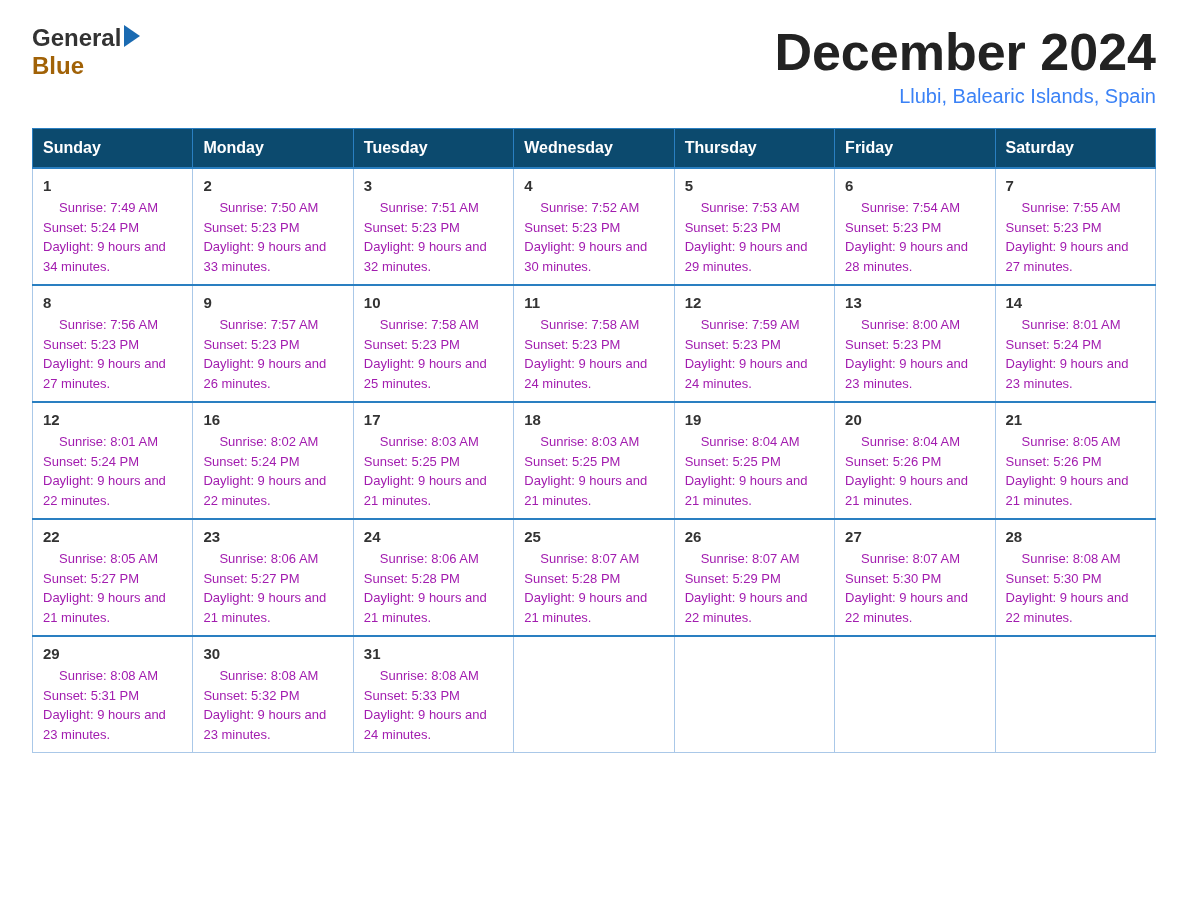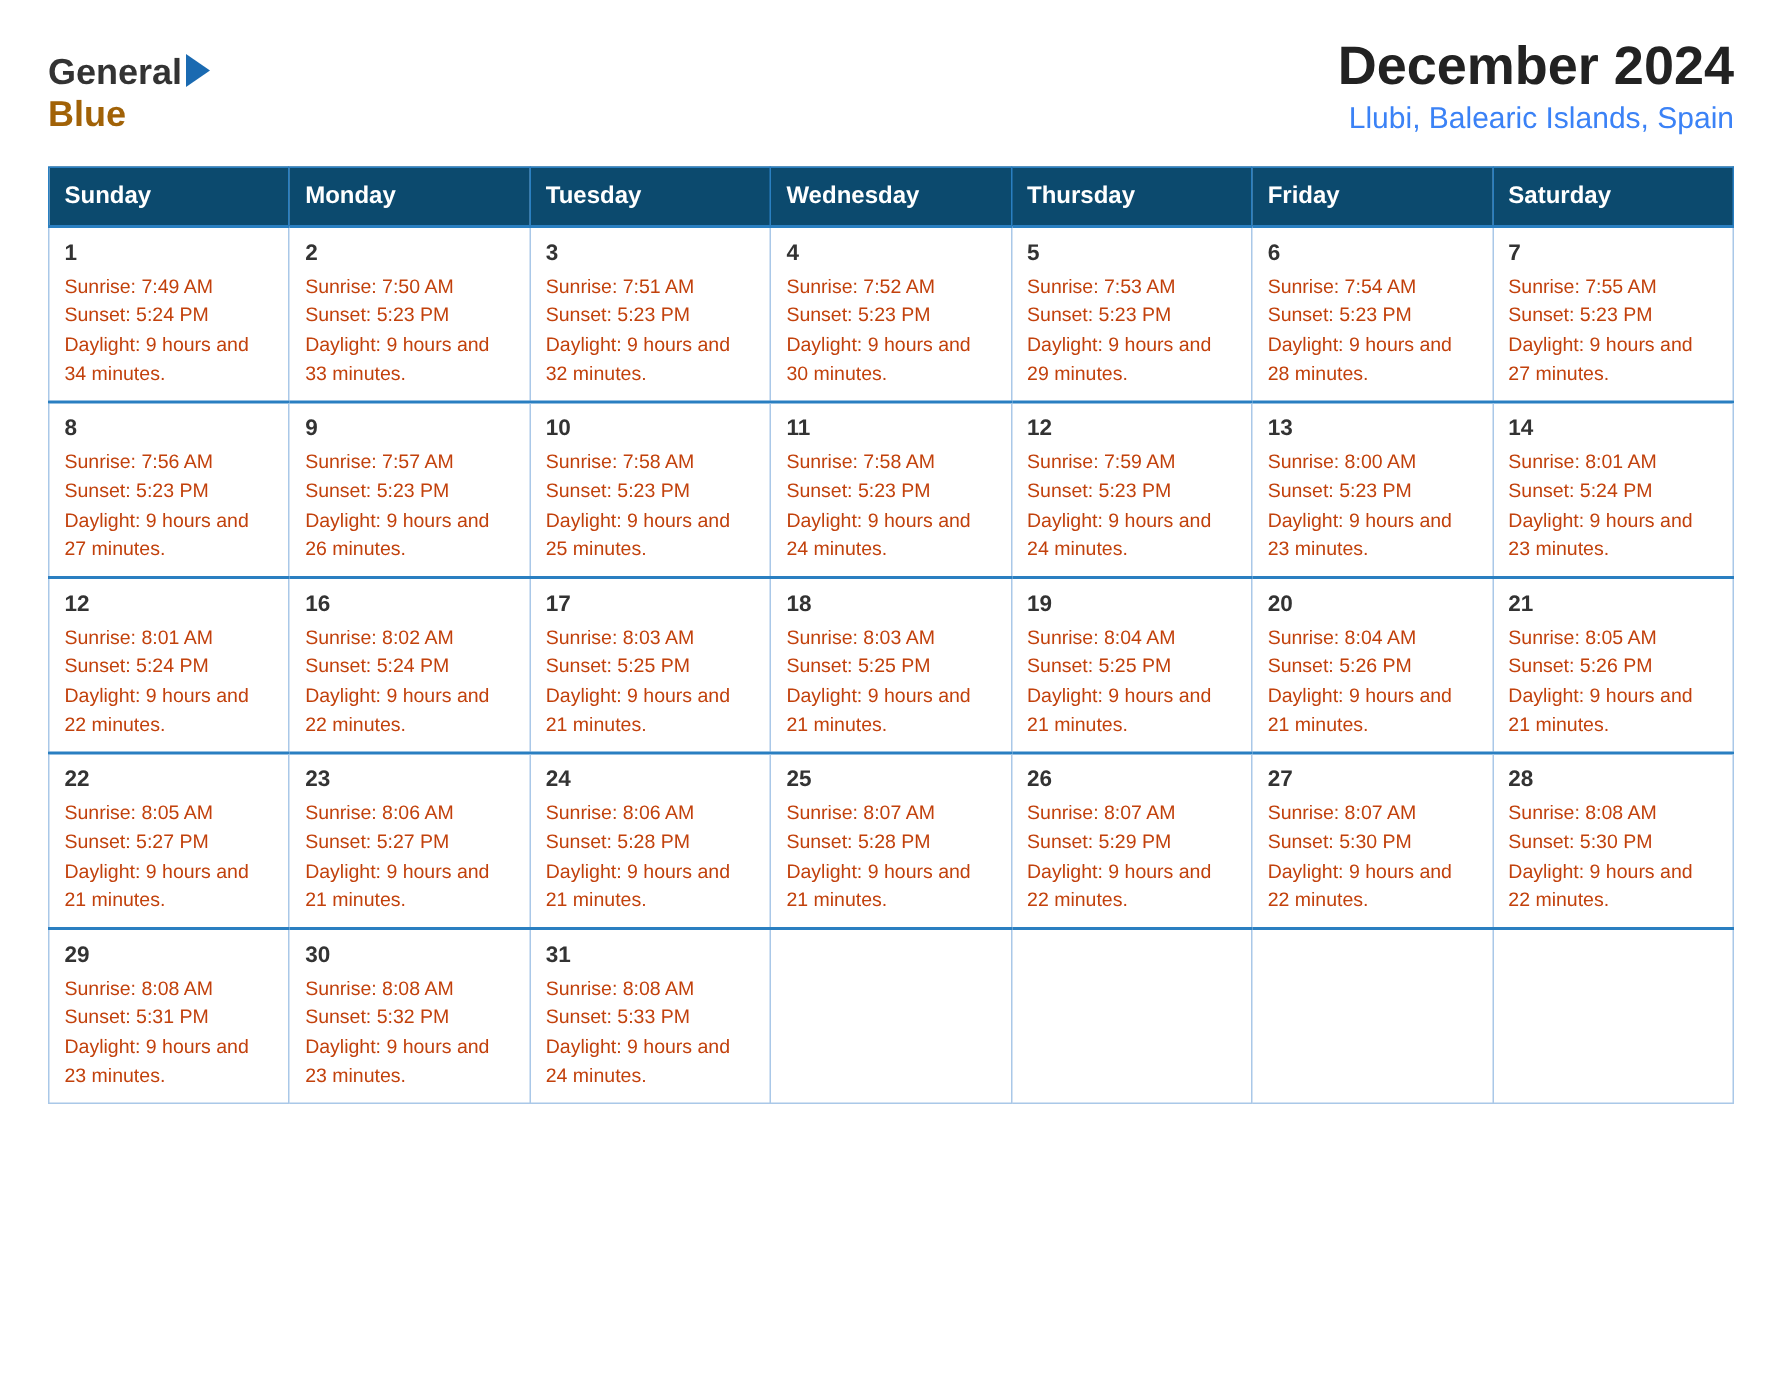--- a/index.html
+++ b/index.html
@@ -6,28 +6,28 @@
     body {
       font-family: Arial, sans-serif;
       background: #fff;
       padding: 24px 32px;
       width: 1188px;
       min-height: 918px;
     }
     .header {
       display: flex;
       justify-content: space-between;
-      align-items: flex-end;
+      align-items: flex-start;
       margin-bottom: 20px;
     }
     .title-block {
       text-align: right;
     }
     .month-title {
-      font-size: 36px;
+      font-size: 52px;
       font-weight: bold;
       color: #222;
       line-height: 1.1;
     }
     .location {
       font-size: 20px;
       color: #3b82f6;
       margin-top: 4px;
     }
     .calendar {
@@ -62,21 +62,22 @@
     }
     .day-num {
       font-size: 15px;
       font-weight: bold;
       display: block;
       margin-bottom: 4px;
     }
     .day-info {
       font-size: 13px;
       line-height: 1.5;
-      color: #c2410c;
+      color: #a21caf;
+      margin-left: 16px;
     }
     .empty { background: #fff; }
     .logo-container {
       display: flex;
       flex-direction: column;
       align-items: flex-start;
     }
     .logo-line1 {
       display: flex;
       align-items: center;

